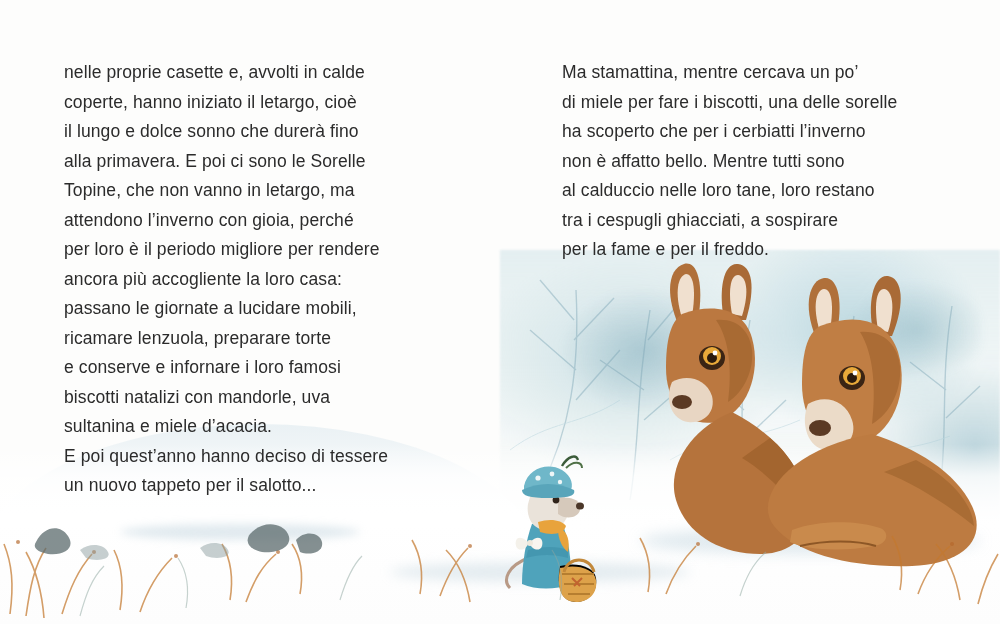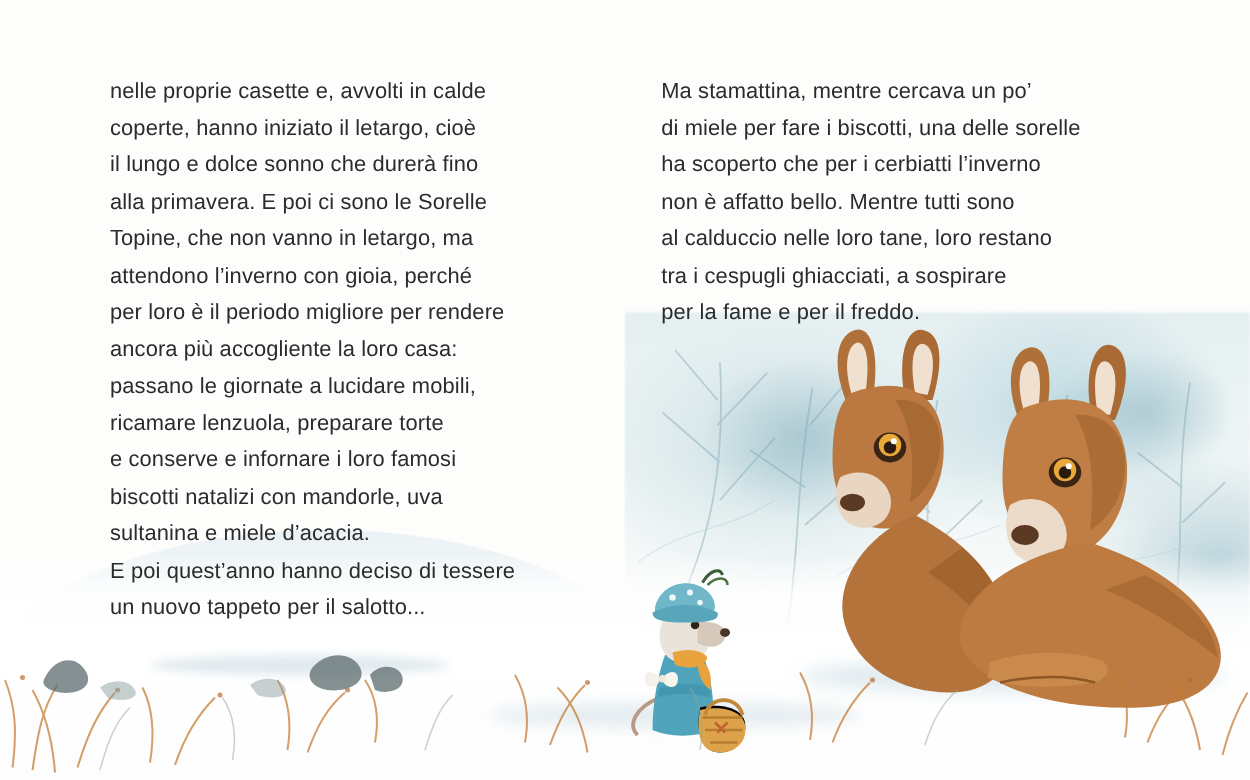--- a/index.html
+++ b/index.html
@@ -143,24 +143,23 @@
     font-size: 17.5px;
     line-height: 29.5px;
     color: #2b2b2b;
     letter-spacing: 0.1px;
     white-space: pre-line;
   }
   .text-left {
     left: 64px;
     top: 58px;
     width: 400px;
-    margin-left: 24px;
   }
   .text-right {
-    left: 529px;
+    left: 562px;
     top: 58px;
     width: 400px;
   }
 </style>
 </head>
 <body>
 
 <div class="page">
 
   <div class="illustration">

